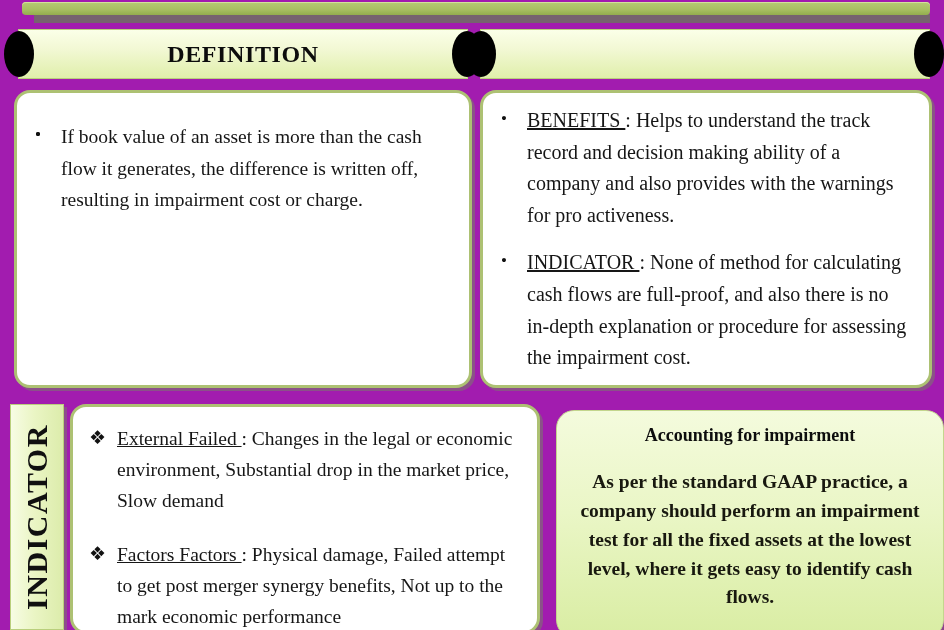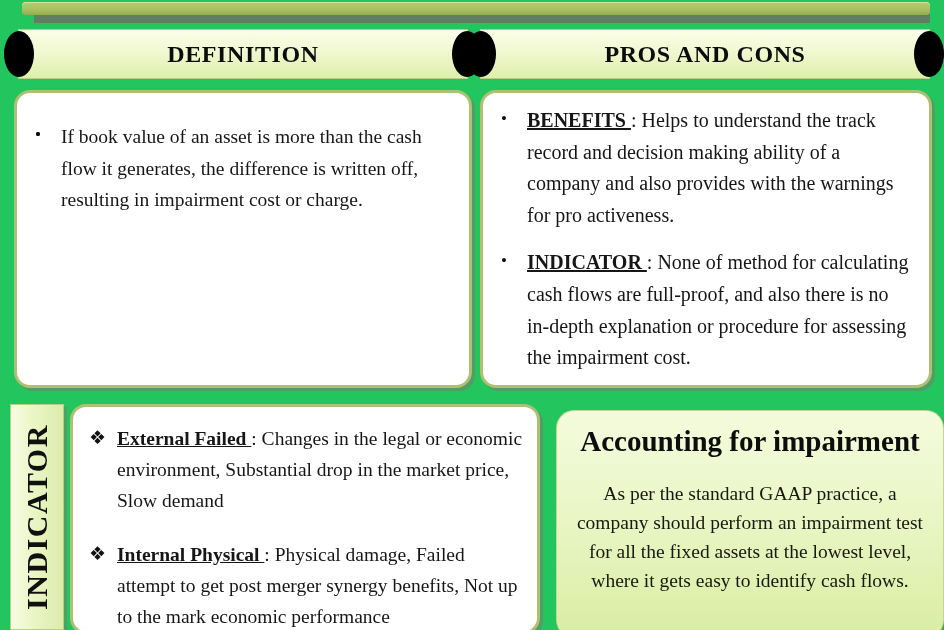--- a/index.html
+++ b/index.html
@@ -10,21 +10,21 @@
   body {
     width: 944px;
     height: 630px;
     overflow: hidden;
     font-family: "Liberation Serif", "DejaVu Serif", serif;
   }
   #stage {
     position: relative;
     width: 944px;
     height: 630px;
-    background: #22c55e;
+    background: #a21caf;
   }
 
   
   .topbar-shadow {
     position: absolute;
     left: 34px;
     top: 14px;
     width: 896px;
     height: 9px;
     background: #6f7064;
@@ -114,21 +114,21 @@
   ul.bullets > li:last-child { margin-bottom: 0; }
   ul.bullets > li .bullet-mark {
     position: absolute;
     left: 8px;
     top: 0;
     font-size: 17px;
     line-height: 1.62;
     color: #111;
   }
   .lead {
-    font-weight: bold;
+    font-weight: normal;
     text-decoration: underline;
   }
 
   
   #card-proscons .card-inner { padding: 12px 14px 8px 6px; }
   #card-proscons ul.bullets > li {
     padding-left: 38px;
     font-size: 20px;
     line-height: 1.58;
     margin-bottom: 16px;
@@ -183,28 +183,29 @@
     box-sizing: border-box;
     background: linear-gradient(to bottom, #f4fbdd 0%, #eaf6c6 45%, #d9eda3 100%);
     border: 1px solid #c3d68d;
     border-radius: 18px;
     box-shadow: 3px 3px 0 rgba(110,115,95,.45);
     padding: 14px 18px 10px 18px;
     text-align: center;
   }
   #card-accounting .acc-title {
     font-weight: bold;
-    font-size: 29px;
+    font-size: 18px;
     color: #0d0d0d;
     margin-bottom: 22px;
   }
   #card-accounting .acc-body {
     font-size: 19.5px;
     line-height: 1.48;
     color: #18180f;
+    font-weight: bold;
   }
 </style>
 </head>
 <body>
 
 <div id="stage">
 
   <div class="topbar-shadow"></div>
   <div class="topbar"></div>
 
@@ -213,21 +214,20 @@
       <span class="notch left"></span>
       <span class="notch right"></span>
       <span class="plaque-title">DEFINITION</span>
     </div>
   </div>
 
   <div class="plaque-wrap" id="plaque-proscons">
     <div class="plaque">
       <span class="notch left"></span>
       <span class="notch right"></span>
-      <span class="plaque-title">PROS AND CONS</span>
     </div>
   </div>
 
   <div class="card" id="card-definition">
     <div class="card-inner">
       <ul class="bullets">
         <li>
           <span class="bullet-mark">•</span>
         </li>
         <li>
@@ -259,21 +259,21 @@
 
   <div class="card" id="card-indicator">
     <div class="card-inner">
       <ul class="bullets">
         <li>
           <span class="bullet-mark">❖</span>
           <span class="lead">External Failed </span><span>: Changes in the legal or economic environment, Substantial drop in the market price, Slow demand</span>
         </li>
         <li>
           <span class="bullet-mark">❖</span>
-          <span class="lead">Internal Physical </span><span>: Physical damage, Failed attempt to get post merger synergy benefits, Not up to the mark economic performance</span>
+          <span class="lead">Factors Factors </span><span>: Physical damage, Failed attempt to get post merger synergy benefits, Not up to the mark economic performance</span>
         </li>
       </ul>
     </div>
   </div>
 
   <div id="card-accounting">
     <div class="acc-title">Accounting for impairment</div>
     <div class="acc-body">As per the standard GAAP practice, a company should perform an impairment test for all the fixed assets at the lowest level, where it gets easy to identify cash flows.</div>
   </div>
 

